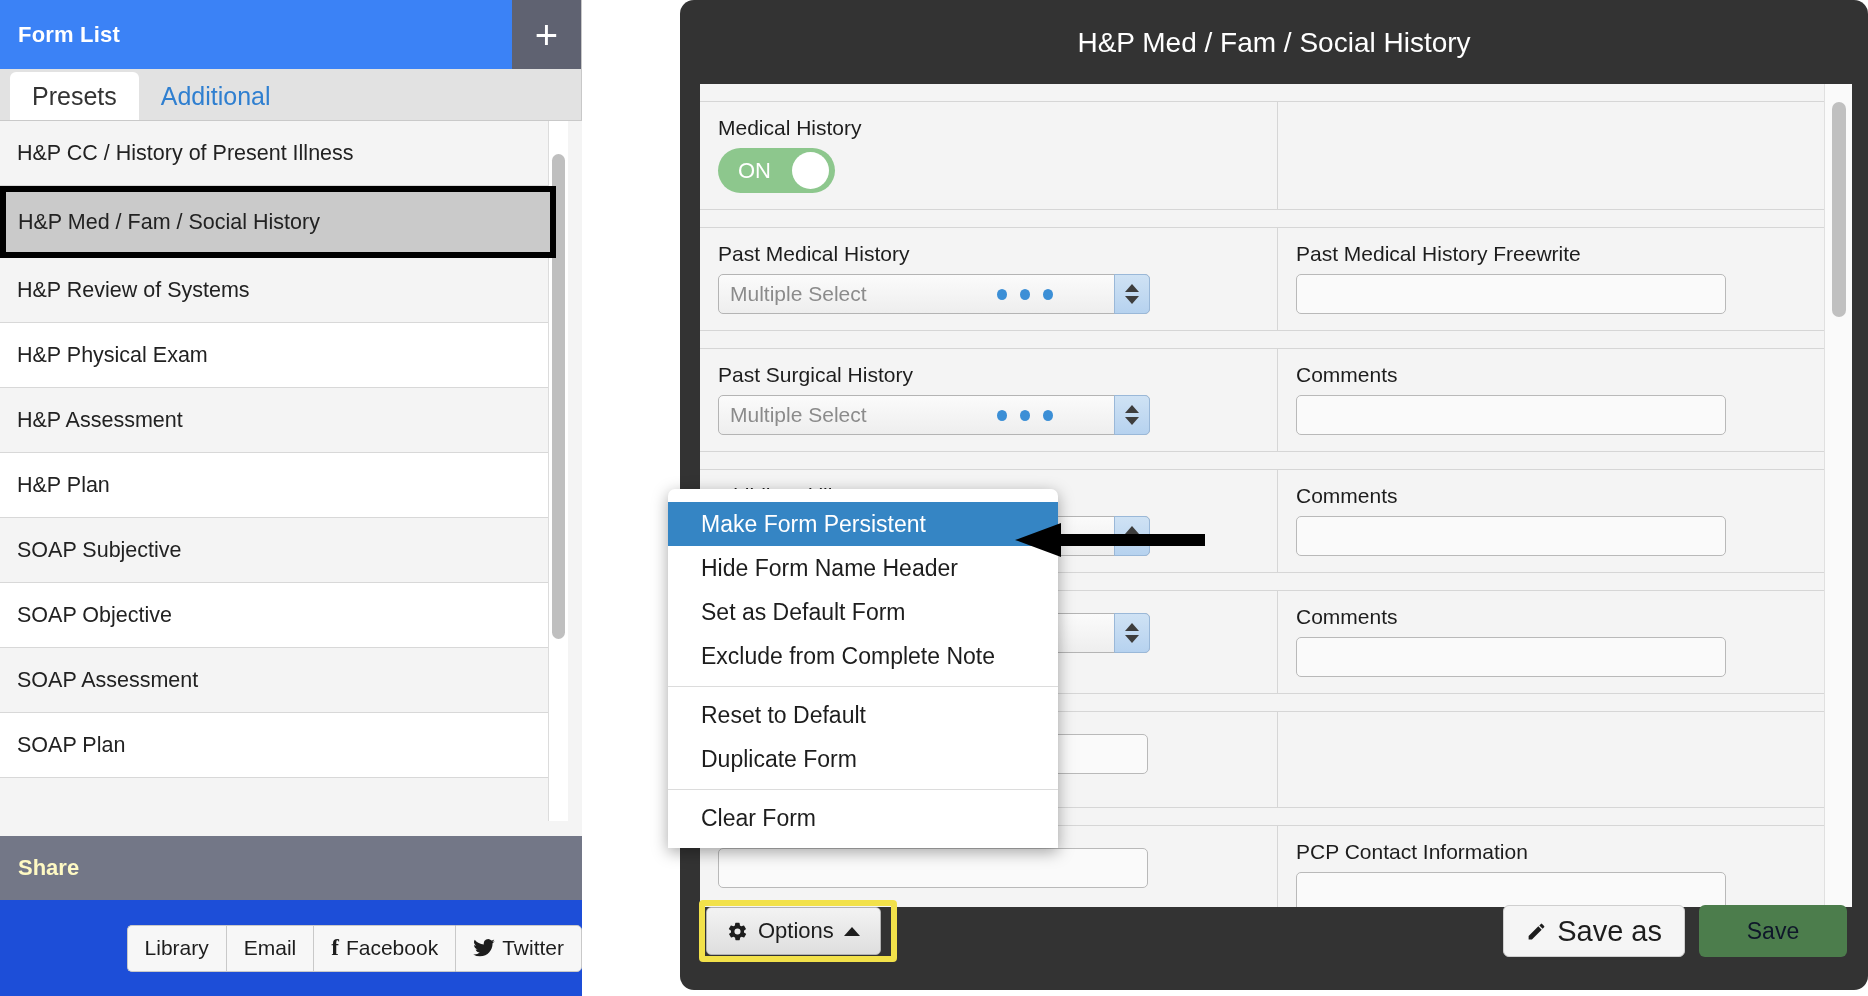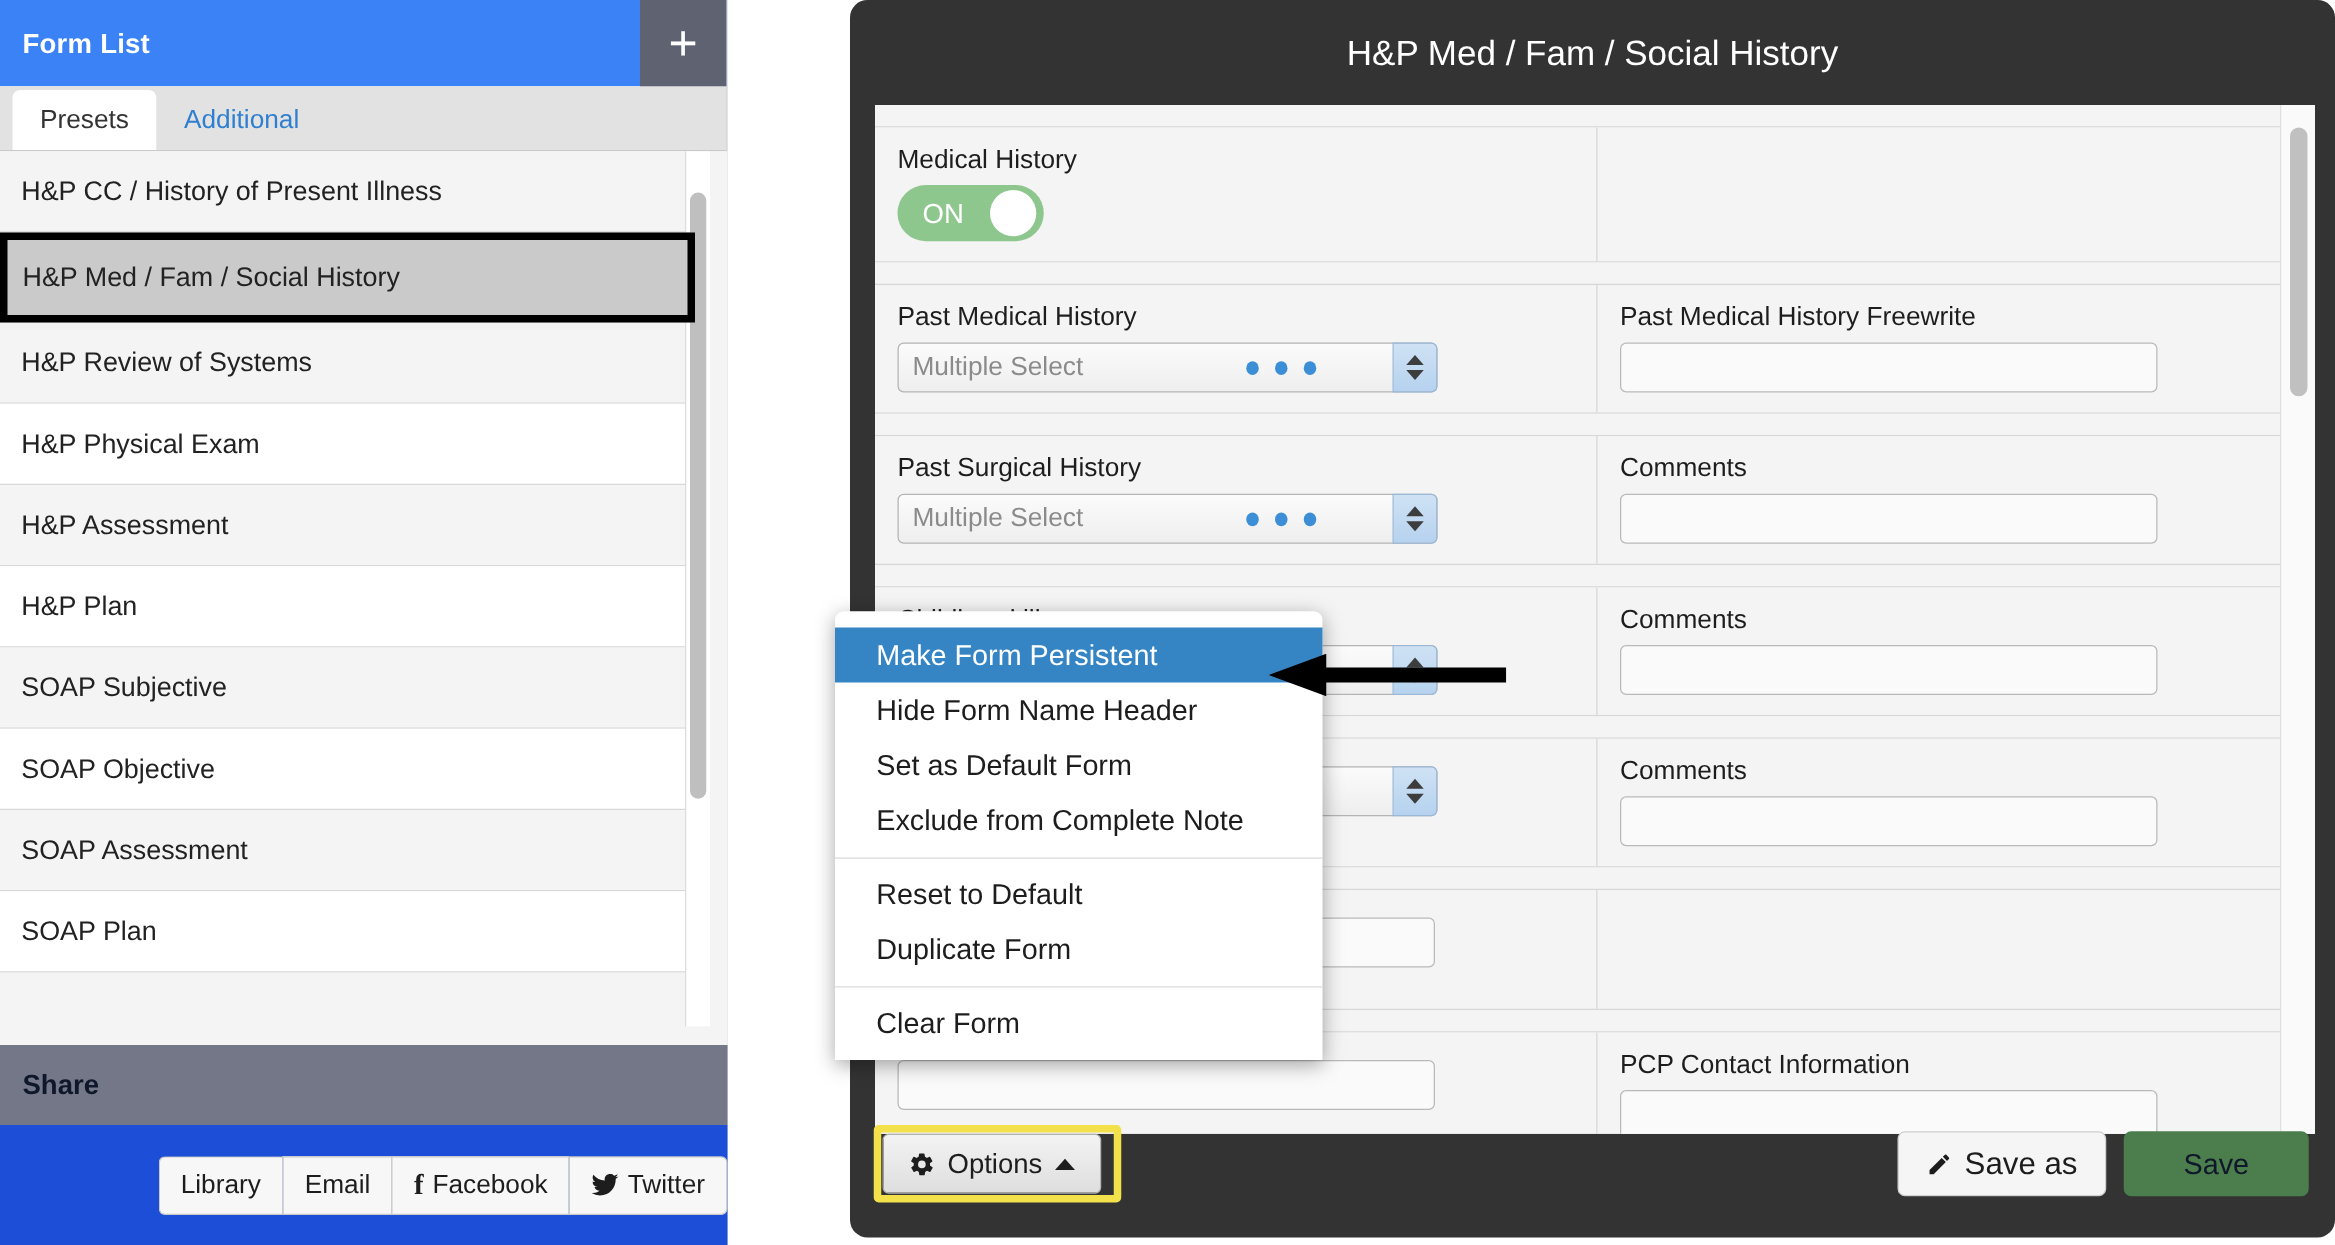--- a/index.html
+++ b/index.html
@@ -34,21 +34,21 @@
   }
 
   .tabstrip {
     height: 52px; background: #e2e2e2;
     border-bottom: 1px solid #c9c9c9;
     display: flex; align-items: flex-end; padding-left: 10px;
   }
   .tab {
     height: 48px; padding: 0 22px;
     display: flex; align-items: center;
-    font-size: 21px; color: #2f7fd0; cursor: pointer;
+    font-size: 25px; color: #2f7fd0; cursor: pointer;
     border-radius: 6px 6px 0 0;
     margin-top: 44px;
   }
   .tab.active { background: #ffffff; color: #333333; }
 
   .list-wrap {
     position: absolute; top: 121px; left: 0;
     width: 582px; height: 715px;
     background: #f4f4f4;
     overflow: hidden;
@@ -83,21 +83,21 @@
     width: 13px; height: 485px;
     background: #bfbfbf; border-radius: 7px;
   }
 
   .share-bar {
     position: absolute; left: 0; top: 836px;
     width: 582px; height: 64px; background: #737787;
     display: flex; align-items: center;
   }
   .share-title {
-    color: #0f172a; font-weight: bold; font-size: 22px; padding-left: 18px;
+    color: #fef9c3; font-weight: bold; font-size: 22px; padding-left: 18px;
   }
   .share-btns {
     position: absolute; left: 0; top: 900px;
     width: 582px; height: 96px; background: #1d4ed8;
     display: flex; align-items: center; justify-content: flex-end;
   }
   .btn-group { display: flex; }
   .bg-btn {
     height: 47px; padding: 0 17px;
     display: flex; align-items: center; gap: 7px;
@@ -206,21 +206,21 @@
     width: 198px; height: 62px;
     border: 6px solid #f2e14a; border-radius: 4px;
     pointer-events: none;
   }
   .caret-up { width:0;height:0;border-left:8px solid transparent;border-right:8px solid transparent;border-bottom:9px solid #1d1d1d; }
   .save-as {
     position: absolute; right: 183px; top: 22px;
     height: 52px; padding: 12px 22px;
     background: #f5f5f5; border: 1px solid #cfcfcf; border-radius: 6px;
     display: flex; align-items: center; gap: 10px;
-    font-size: 25px; color: #1d1d1d; cursor: pointer;
+    font-size: 29px; color: #1d1d1d; cursor: pointer;
   }
   .save-btn {
     position: absolute; right: 21px; top: 22px;
     width: 148px; height: 52px;
     background: #4c7d4c; border: none; border-radius: 6px;
     color: #0f172a; font-size: 23px; cursor: pointer;
     font-family: "Liberation Sans", sans-serif;
   }
 
   

